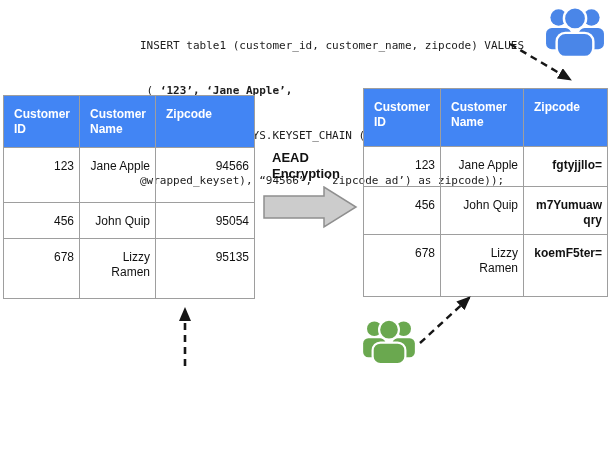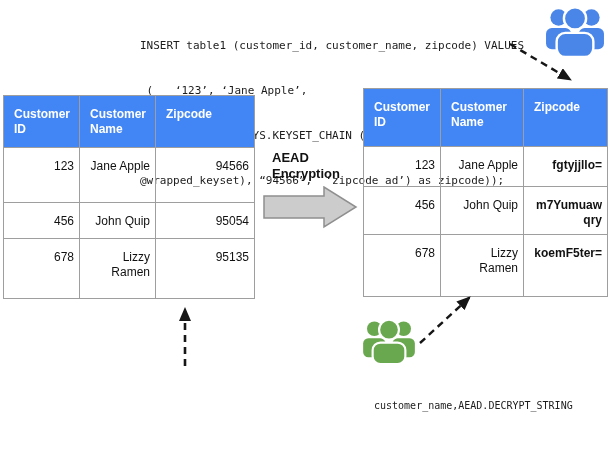--- a/index.html
+++ b/index.html
@@ -6,21 +6,21 @@
   .canvas {
     position:relative; width:609px; height:469px; background:#ffffff;
     font-family:"Liberation Sans", sans-serif; overflow:hidden;
   }
   .code {
     position:absolute; font-family:"DejaVu Sans Mono", monospace;
     color:#1c1c1c; white-space:pre; text-align:left;
   }
   .code-top { left:140px; top:8px; font-size:11px; line-height:15px; }
   .code-bottom { left:374px; top:368px; font-size:10px; line-height:15px; }
-  .code .b { font-weight:normal;margin-left:15px; }
+  .code .b { font-weight:bold; }
 
   table.dtable {
     position:absolute; border-collapse:collapse; table-layout:fixed;
     font-size:12px; color:#111;
   }
   table.dtable th, table.dtable td {
     border:1px solid #9e9e9e; vertical-align:top;
     padding:11px 5px 6px 10px; overflow:hidden;text-align:right;
   }
   table.dtable th {
@@ -147,20 +147,19 @@
       <circle cx="13" cy="16" r="8.5"></circle>
       <rect x="0" y="27" width="26" height="22" rx="6"></rect>
       <circle cx="47" cy="16" r="8.5"></circle>
       <rect x="34" y="27" width="26" height="22" rx="6"></rect>
       <circle cx="30" cy="17" r="11.5" stroke="#ffffff" stroke-width="2.5"></circle>
       <rect x="11" y="32" width="38" height="25" rx="9" stroke="#ffffff" stroke-width="2.5"></rect>
     </g>
   </svg>
 
   <div class="code code-bottom">
-    <div><span>customer_name,AEAD.DECRYPT_STRING</span></div>
     
     
     
     
   </div>
 
 </div>
 
 </body></html>

